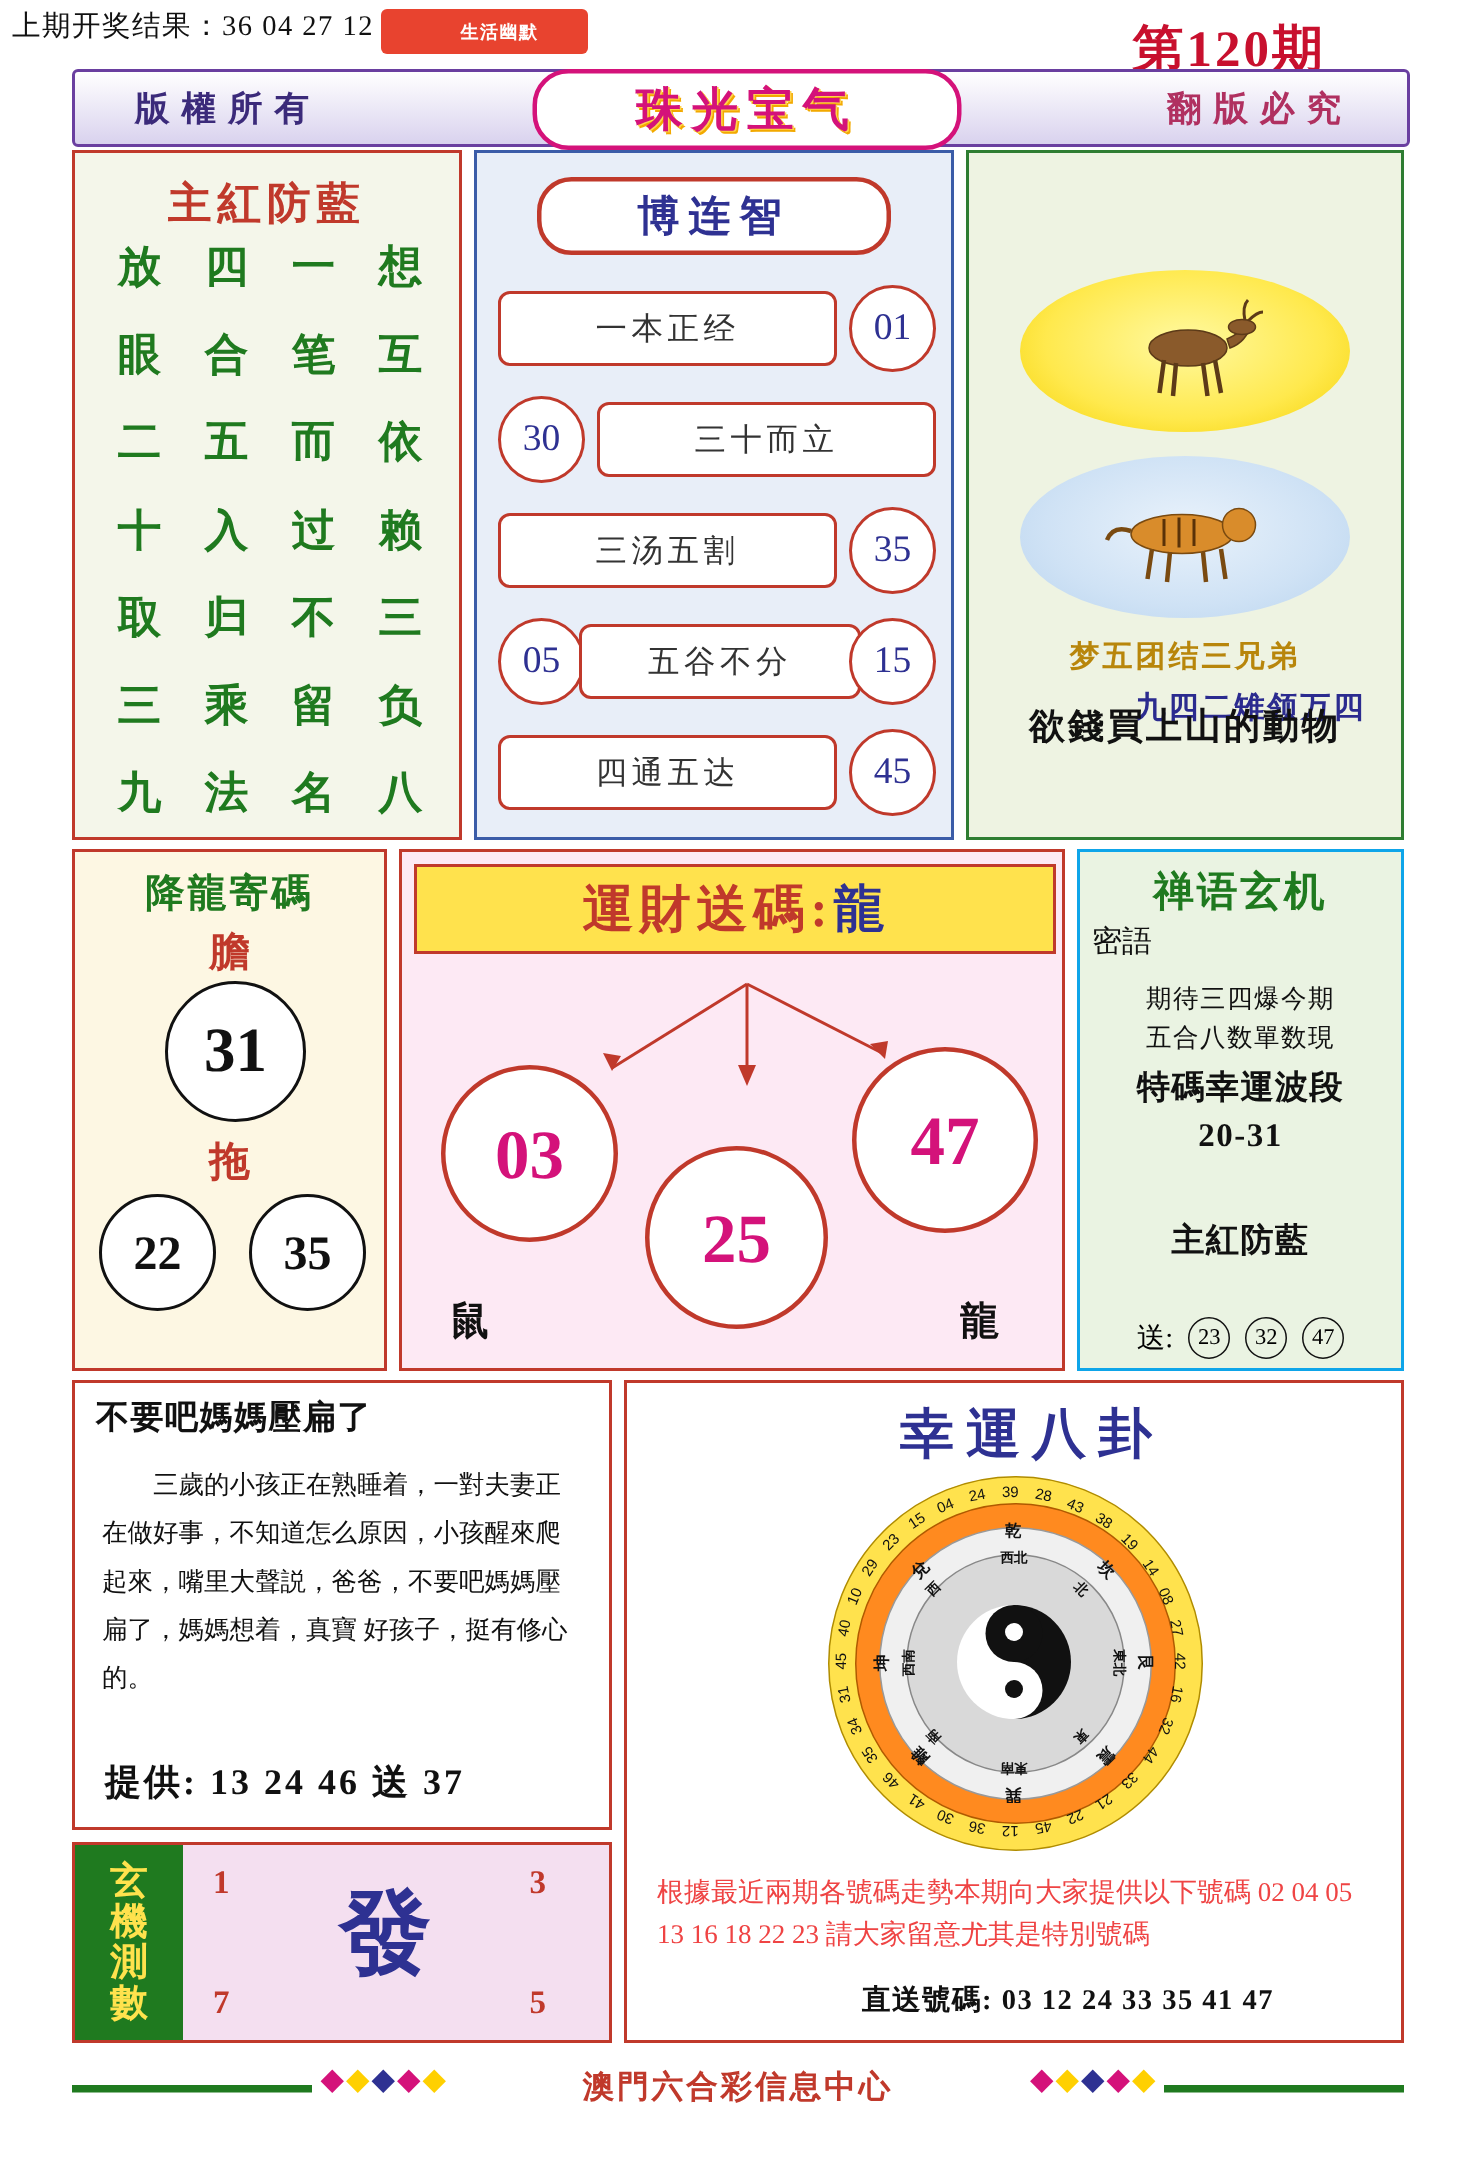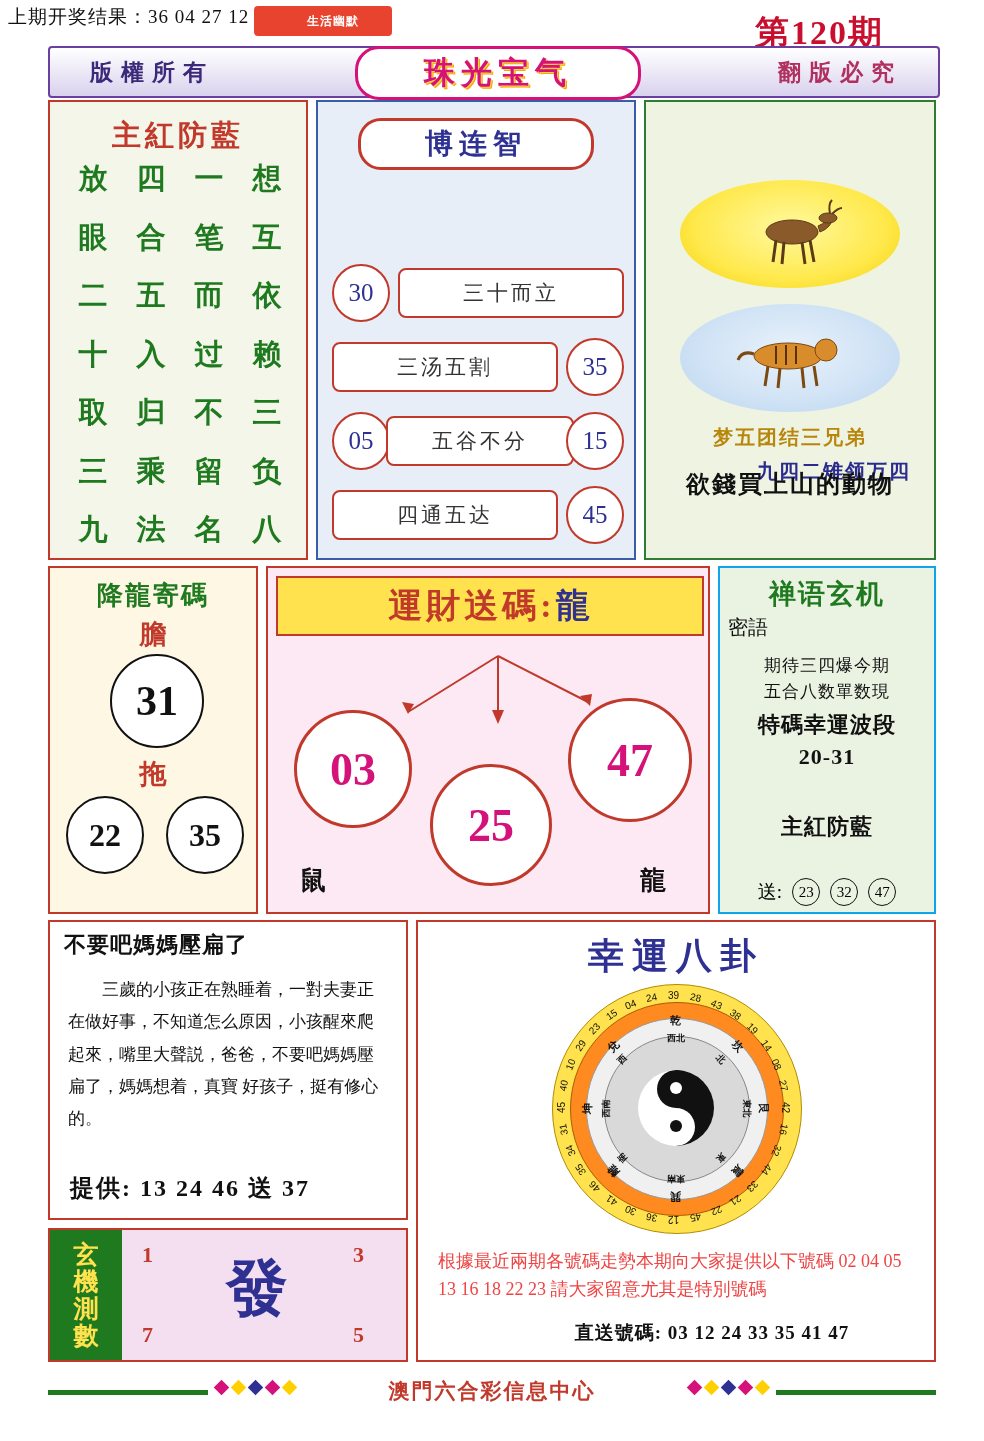--- a/index.html
+++ b/index.html
@@ -81,21 +81,21 @@
 
   
   #joke{left:48px;top:920px;width:360px;height:300px;background:#ffffff;border:2px solid #c0392b;}
   #joke .jh{position:absolute;top:8px;left:14px;font-size:22px;font-weight:bold;color:#111;letter-spacing:1px;}
   .jtag{position:absolute;left:254px;top:6px;width:118px;height:30px;background:#e8432f;border-radius:4px;
     display:flex;align-items:center;justify-content:center;color:#fff;font-size:12px;font-weight:bold;letter-spacing:1px;z-index:5;padding-left:20px;}
   #joke .jbody{position:absolute;top:52px;left:18px;width:322px;font-size:17px;line-height:1.9;color:#111;text-indent:2em;}
   #joke .jfoot{position:absolute;bottom:14px;left:20px;font-size:24px;font-weight:bold;color:#111;letter-spacing:2px;}
 
   #bagua{left:416px;top:920px;width:520px;height:442px;background:#fff;border:2px solid #c0392b;}
-  #bagua .bt{position:absolute;top:10px;left:0;width:100%;text-align:center;font-size:36px;font-weight:bold;color:#2e3192;letter-spacing:8px;}
+  #bagua .bt{position:absolute;top:10px;left:12px;width:100%;text-align:center;font-size:36px;font-weight:bold;color:#2e3192;letter-spacing:8px;}
   .wheel{position:absolute;left:50%;top:62px;transform:translateX(-50%);width:248px;height:248px;border-radius:50%;}
   .ring{position:absolute;border-radius:50%;}
   .ring1{left:0;top:0;width:248px;height:248px;background:#ffe24d;border:1px solid #b08c00;}
   .ring2{left:18px;top:18px;width:212px;height:212px;background:#ff8a1f;border:1px solid #b05a00;}
   .ring3{left:34px;top:34px;width:180px;height:180px;background:#f0f0f0;border:1px solid #999;}
   .ring4{left:52px;top:52px;width:144px;height:144px;background:#d9d9d9;border:1px solid #888;}
   .yy{position:absolute;left:86px;top:86px;width:76px;height:76px;border-radius:50%;
     background:linear-gradient(90deg,#fff 50%,#111 50%);overflow:hidden;}
   .yy:before,.yy:after{content:"";position:absolute;left:19px;width:38px;height:38px;border-radius:50%;}
   .yy:before{top:0;background:#111;}
@@ -179,20 +179,24 @@
         <span>取</span>
         <span>三</span>
         <span>九</span>
       </div>
     </div>
   </div>
 
   <div class="box" id="mid">
     <div class="mtitle">博连智</div>
 
+    <div class="mrow" style="top:92px;">
+      <div class="mbar" style="left:0;width:222px;">一本正经</div>
+      <div class="mnum" style="right:0;">01</div>
+    </div>
 
     <div class="mrow" style="top:166px;">
       <div class="mnum" style="left:0;">30</div>
       <div class="mbar" style="right:0;width:222px;">三十而立</div>
     </div>
 
     <div class="mrow" style="top:240px;">
       <div class="mbar" style="left:0;width:222px;">三汤五割</div>
       <div class="mnum" style="right:0;">35</div>
     </div>

